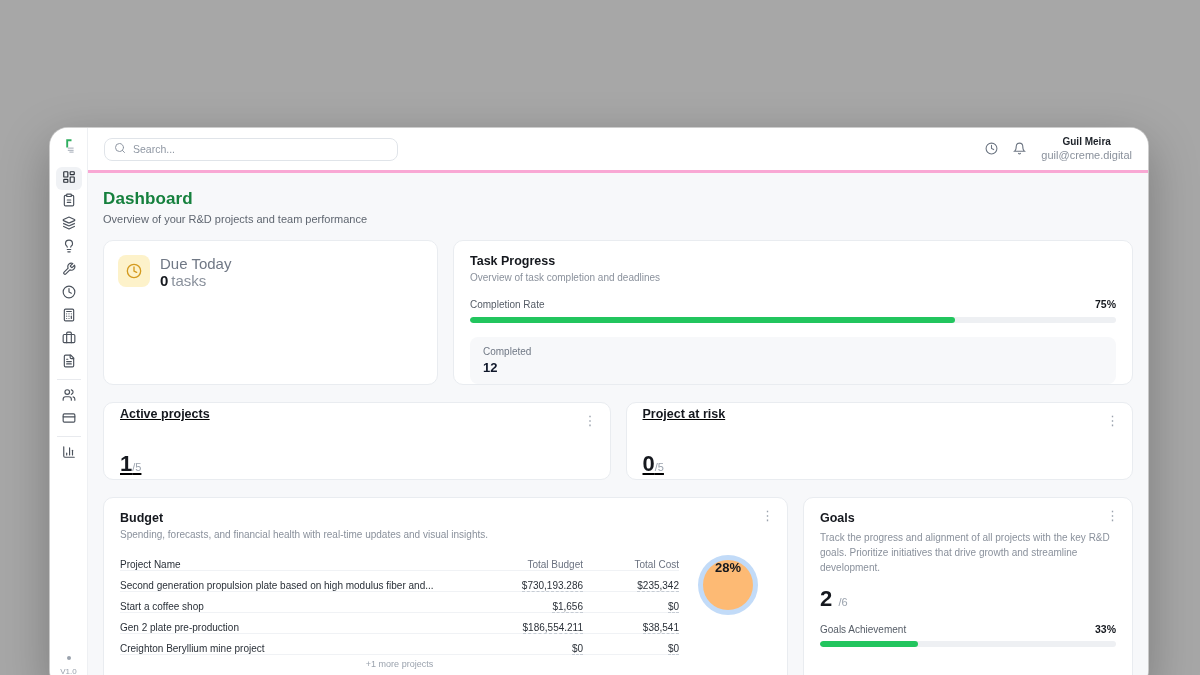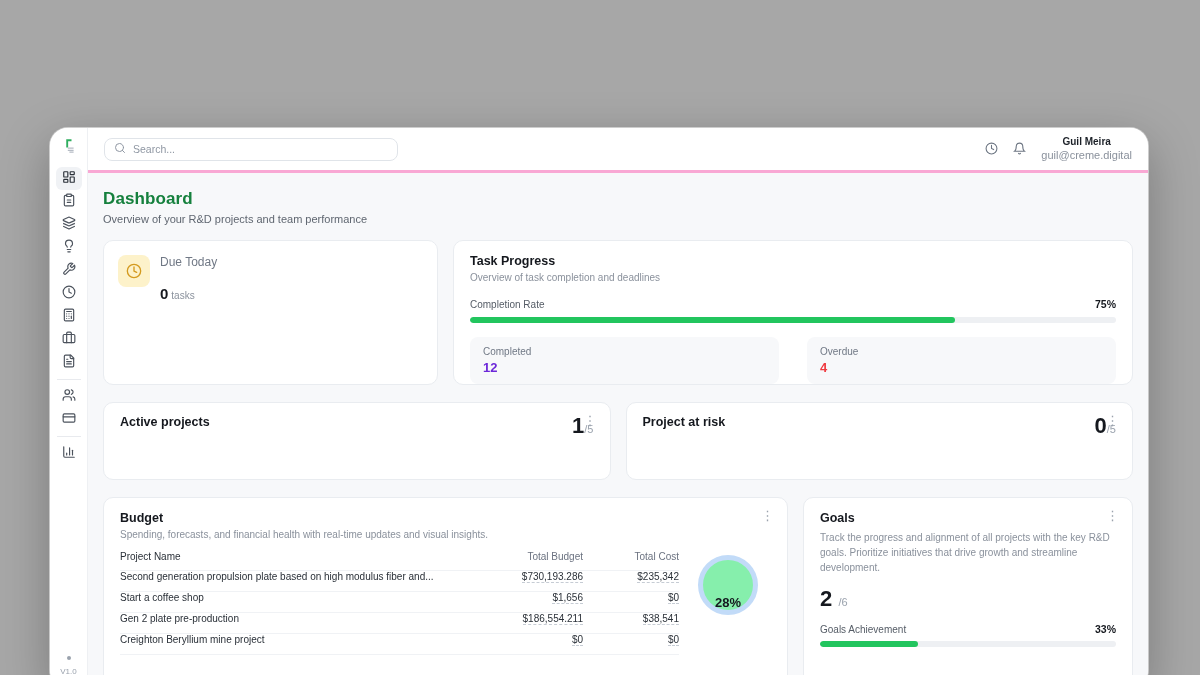--- a/index.html
+++ b/index.html
@@ -58,59 +58,59 @@
 
   .card-title { font-size:12.5px; font-weight:700; color:#15181e; }
   .card-sub { font-size:10px; color:#8a919c; margin-top:4px; }
 
   
   .row1 { height:145px; }
   .due-card { width:335px; flex:0 0 335px; padding:14px; }
   .due-head { display:flex; gap:10px; align-items:flex-start; }
   .due-icon { width:32px; height:32px; border-radius:8px; background:var(--c-amber_bg,#fdf2ca);
               display:flex; align-items:center; justify-content:center; color:var(--c-amber,#d49a1e); }
-  .due-label { font-size:12px; color:#707885; margin-bottom:16px; }
+  .due-label { font-size:15px; color:#707885; margin-bottom:0; }
   .due-count { font-size:15px; font-weight:700; color:#15181e; }
-  .due-unit { font-size:10px; color:#8a919c; font-weight:400; margin-left:3px; }
+  .due-unit { font-size:15px; color:#8a919c; font-weight:400; margin-left:3px; }
 
   .task-card { flex:1; padding:13px 16px; min-width:0; }
   .tp-rate-row { display:flex; justify-content:space-between; align-items:center; margin-top:15px; margin-bottom:7px; }
   .tp-rate-label { font-size:10px; color:#555c66; }
   .tp-rate-val { font-size:10.5px; font-weight:700; color:#15181e; }
   .track { height:6px; background:#eef0f3; border-radius:4px; overflow:hidden; }
   .fill { height:100%; background:var(--c-green,#22c55e); border-radius:4px; }
-  .tp-stats { display:flex; gap:28px; margin-top:14px; }
+  .tp-stats { display:flex; gap:28px; margin-top:14px;flex-direction:column; }
   .tp-stat { flex:1; background:#f7f8fa; border-radius:8px; padding:9px 13px; }
   .tp-stat .lbl { font-size:10px; color:#707885; margin-bottom:3px; }
-  .tp-stat .val { font-size:13px; font-weight:700; color:#6d28d9; }
+  .tp-stat .val { font-size:13px; font-weight:700; color:#0f172a; }
   .tp-stat .val.red { color:var(--c-red,#ef3b41); }
 
   
   .row2 { height:78px; }
-  .row2 .card { flex:1; padding:12px 16px; display:flex; flex-direction:row; justify-content:space-between; min-width:0; }
+  .row2 .card { flex:1; padding:4px 16px; display:flex; flex-direction:column; justify-content:space-between; min-width:0;text-decoration:underline; }
   .big-number { font-size:22px; font-weight:700; color:#15181e; line-height:1; }
   .big-denom { font-size:11px; color:#9aa2ad; font-weight:400; }
 
   
   .row3 { margin-bottom:0; height:215px; }
   .budget-card { flex:1; padding:13px 16px; min-width:0; display:flex; flex-direction:column; }
   .budget-body { display:flex; flex:1; margin-top:11px; gap:6px; min-height:0; }
   .budget-table { flex:1; min-width:0; }
-  .b-row { display:flex; align-items:flex-start; height:21px; font-size:10px; border-bottom:1px solid #f0f2f5; }
+  .b-row { display:flex; align-items:flex-end; height:21px; font-size:10px; border-bottom:1px solid #f0f2f5; }
   .b-row.head { color:#6b7280; height:20px; }
   .b-name { flex:1; color:#2a3038; white-space:nowrap; overflow:hidden; text-overflow:ellipsis; padding-right:10px; }
   .b-col-budget { width:118px; text-align:right; }
   .b-col-cost { width:96px; text-align:right; }
   .b-val { color:#2a3038; font-weight:500; border-bottom:1px dashed #c6ccd4; cursor:pointer; }
   .b-more { height:18px; display:flex; align-items:center; justify-content:center;
             font-size:9px; color:#9aa2ad; cursor:pointer; }
   .donut-wrap { width:86px; flex:0 0 86px; display:flex; justify-content:center; align-items:flex-start; padding-top:4px; }
   .donut { width:60px; height:60px; border-radius:50%; border:5px solid var(--c-ring,#c2dbf8);
-           display:flex; align-items:flex-end; justify-content:center;
-           font-size:13px; font-weight:700; color:#15181e; background:#86efac; }
+           display:flex; align-items:flex-start; justify-content:center;
+           font-size:13px; font-weight:700; color:#15181e; background:#fdba74; }
 
   .goals-card { width:330px; flex:0 0 330px; padding:13px 16px; }
   .goals-sub { font-size:10px; color:#8a919c; margin-top:5px; line-height:1.5; }
   .goals-num { margin-top:13px; }
   .goals-rate-row { display:flex; justify-content:space-between; align-items:center; margin-top:13px; margin-bottom:6px; }
 </style>
 </head>
 <body>
 
 <div class="stage">
@@ -330,20 +330,21 @@
                 <div class="b-row">
                   <span class="b-name">Gen 2 plate pre-production</span>
                   <span class="b-col-budget"><span class="b-val">$186,554.211</span></span>
                   <span class="b-col-cost"><span class="b-val">$38,541</span></span>
                 </div>
                 <div class="b-row">
                   <span class="b-name">Creighton Beryllium mine project</span>
                   <span class="b-col-budget"><span class="b-val">$0</span></span>
                   <span class="b-col-cost"><span class="b-val">$0</span></span>
                 </div>
+                <div class="b-more">+1 more projects</div>
               </div>
               <div class="donut-wrap">
                 <div class="donut">
                   <span>28%</span>
                 </div>
               </div>
             </div>
           </section>
 
           <section class="card goals-card">

